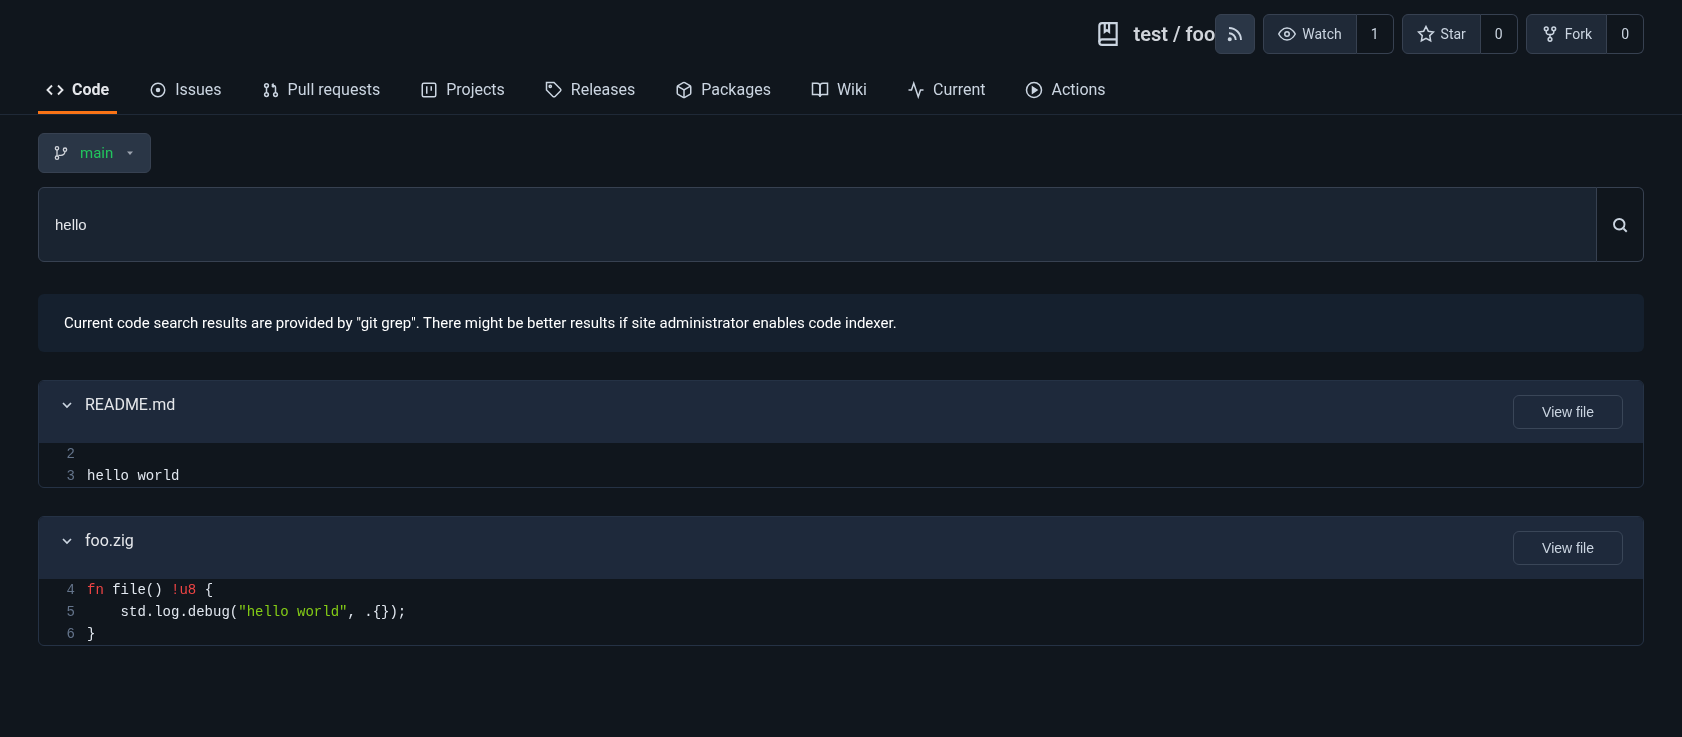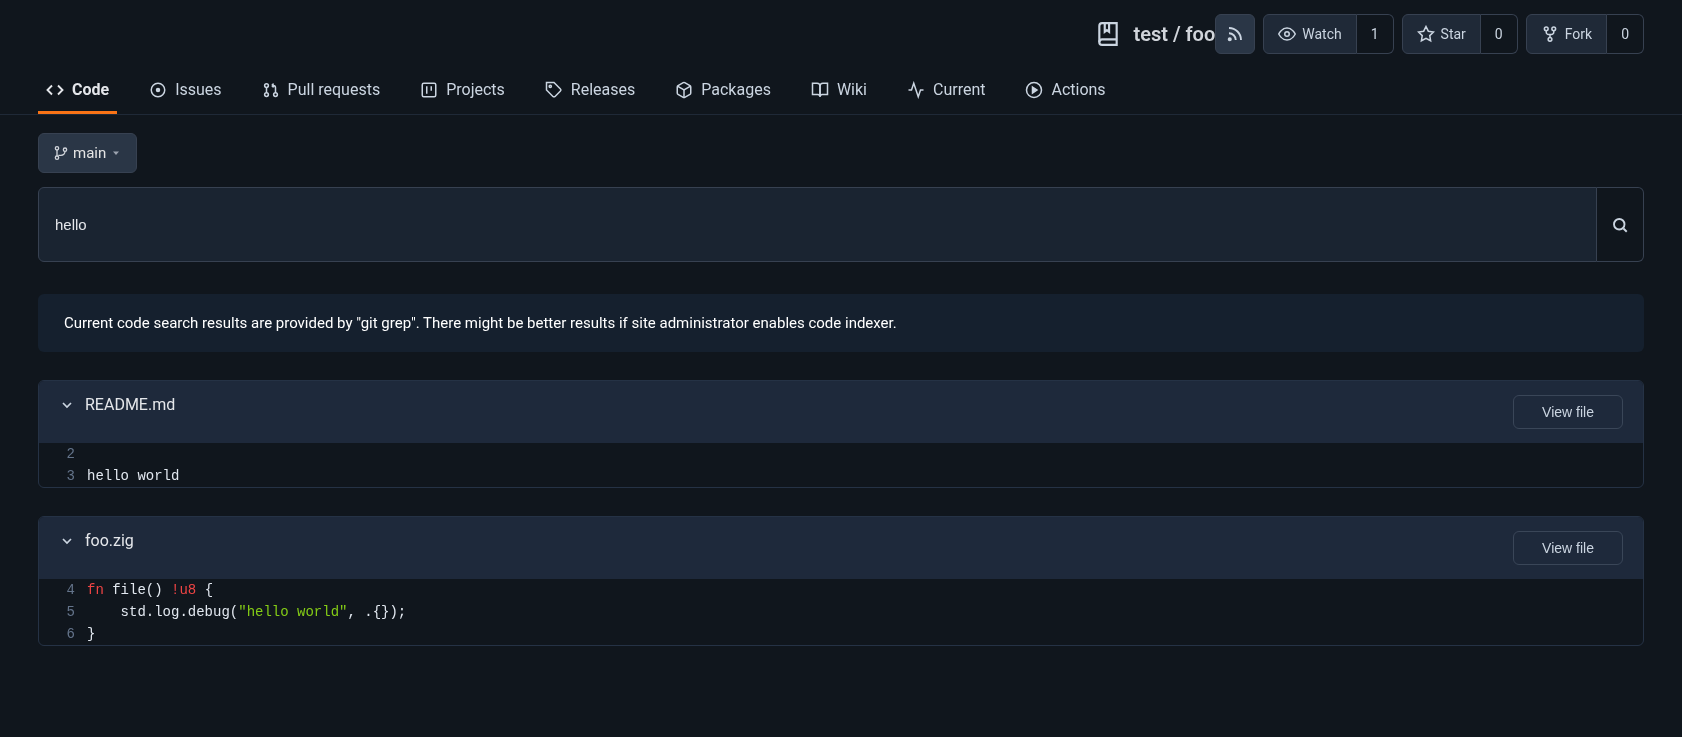--- a/index.html
+++ b/index.html
@@ -84,27 +84,27 @@
       font-weight: 700;
       color: #e5e7eb;
       border-bottom: 3px solid #f97316;
     }
     .content {
       padding: 18px 38px;
     }
     .branch-select {
       display: inline-flex;
       align-items: center;
-      gap: 4px;
+      gap: 11px;
       padding: 10px 14px;
       background: #2a3646;
       border: 1px solid #374151;
       border-radius: 6px;
       cursor: pointer;
-      color: #e5e5e5;
+      color: #22c55e;
       font-size: 15px;
     }
     .search-row {
       display: flex;
       margin-top: 14px;
     }
     .search-input {
       flex: 1;
       padding: 28px 16px;
       background: #1a2431;

